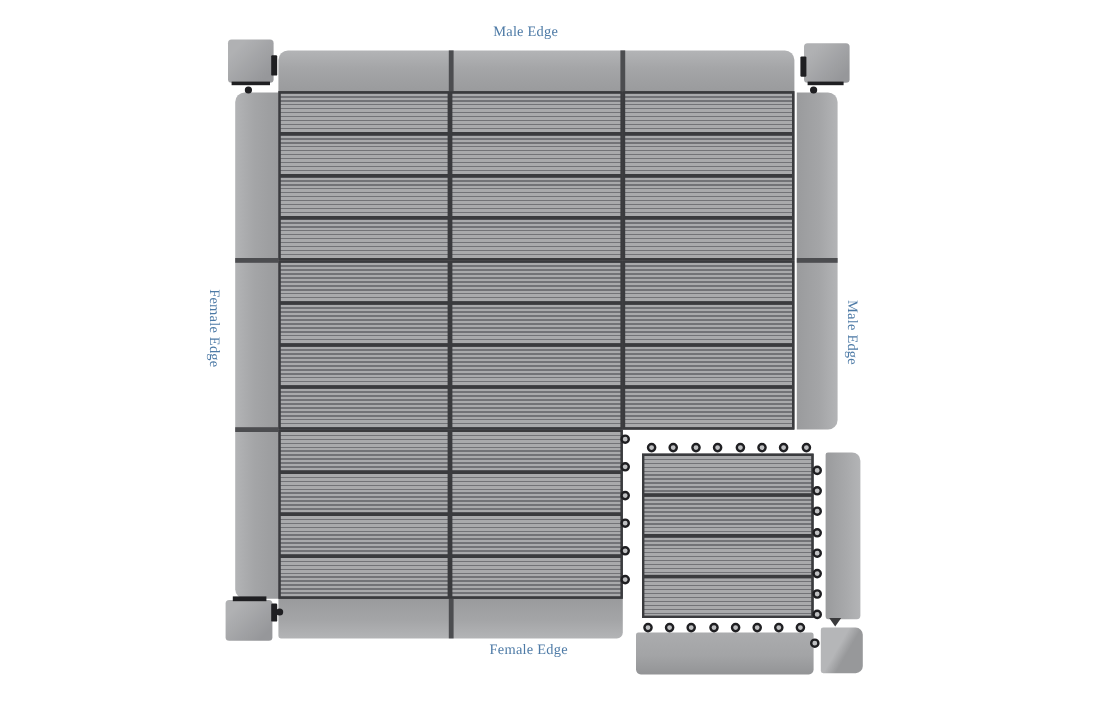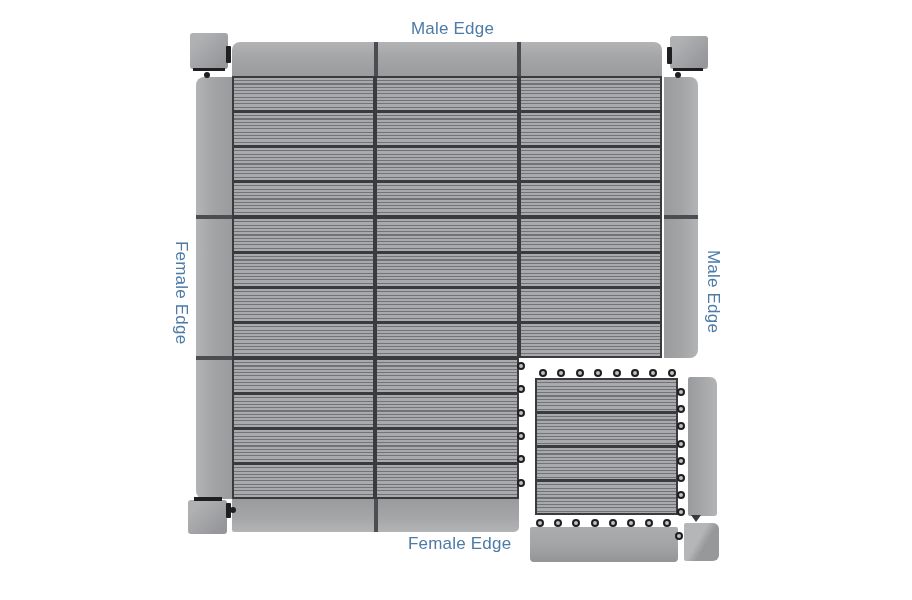--- a/index.html
+++ b/index.html
@@ -14,22 +14,23 @@
     --corner-lo:#96979a;
     --clip:#1d1d1f;
     --bg:#ffffff;
   }
   html,body{margin:0;padding:0;background:var(--bg);}
   .canvas{
     position:relative;width:912px;height:600px;background:var(--bg);
     font-family:"Liberation Sans",sans-serif;overflow:hidden;
   }
   .label{
-    position:absolute;font-size:17px;color:var(--blue);white-space:nowrap;
+    position:absolute;font-size:12px;color:var(--blue);white-space:nowrap;
     letter-spacing:.2px;
+    font-family:Liberation Serif, serif;
   }
   .label.vert{writing-mode:vertical-rl;}
   
   .tile{
     position:absolute;box-sizing:border-box;border:2.5px solid var(--dark);
     background:var(--dark);display:flex;flex-direction:column;gap:3px;
   }
   .plank{
     flex:1;
     background:repeating-linear-gradient(180deg,

